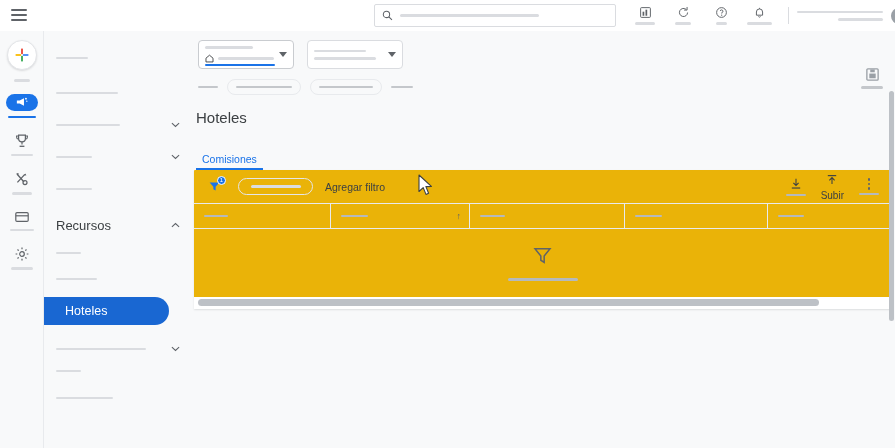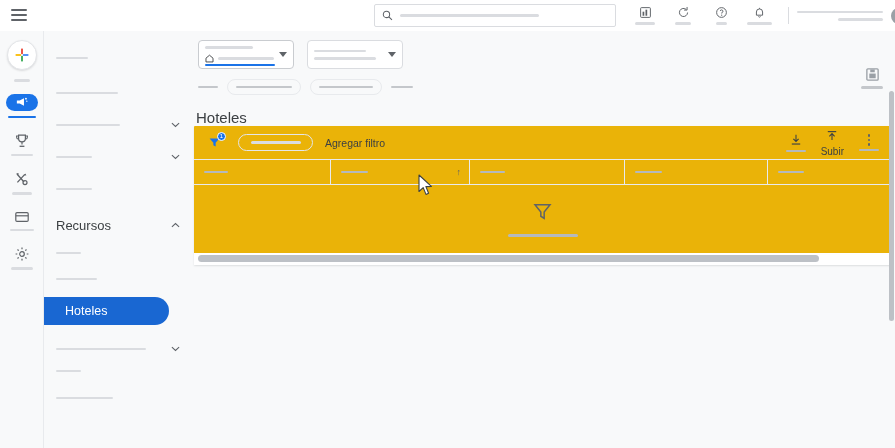--- a/index.html
+++ b/index.html
@@ -353,20 +353,26 @@
       <svg width="15" height="15" viewBox="0 0 16 16">
         <rect x="2" y="2" width="12" height="12" rx="1" fill="none" stroke="#9aa0a6" stroke-width="1.4"></rect>
         <rect x="4.6" y="7" width="6.8" height="5" fill="#9aa0a6"></rect>
         <rect x="5.6" y="2.6" width="4.8" height="3" fill="#9aa0a6"></rect>
       </svg>
       <span class="redact d" style="width:22px"></span>
     </div>
 
     <div class="page-title">Hoteles</div>
 
+    <div class="tabs">
+      <div class="tab">
+        <span>Comisiones</span>
+        <div class="tab-underline"></div>
+      </div>
+    </div>
 
     <div class="card">
 
       <div class="card-toolbar">
         <div class="filter-icon-wrap">
           <svg width="13" height="13" viewBox="0 0 16 16">
             <path d="M2 3h12L9.4 8.3V13L6.6 11.4V8.3z" fill="#1a73e8"></path>
           </svg>
           <span class="badge">1</span>
         </div>

